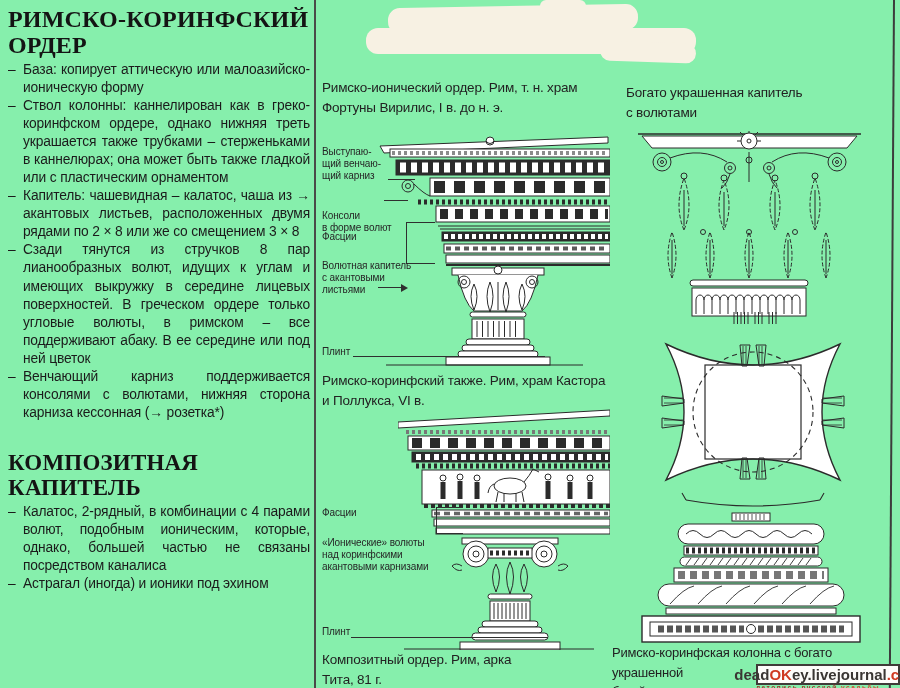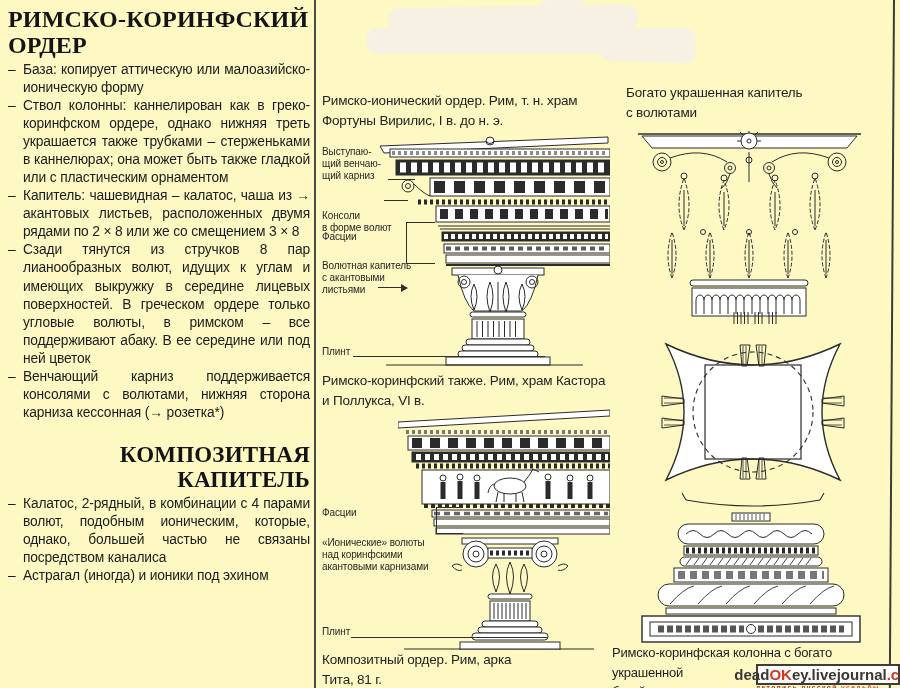--- a/index.html
+++ b/index.html
@@ -1,29 +1,29 @@
 <!DOCTYPE html>
 <html lang="ru"><head>
 <meta charset="utf-8">
 <style>
   html,body{margin:0;padding:0;}
   #page{
     position:relative; width:900px; height:688px;
-    background:#fef9c3; overflow:hidden;
+    background:#86efac; overflow:hidden;
     font-family:"Liberation Sans", sans-serif;
     color:#1b1b1b;
   }
   
   .leftcol{position:absolute; left:8px; top:6px; width:302px;}
   .h-serif{
     font-family:"Liberation Serif", serif; font-weight:bold;
     font-size:24px; line-height:1.1; letter-spacing:.2px; margin:0;
     color:#141414;
   }
-  .h-serif.second{font-size:23px; margin-top:20px;text-align:right;}
+  .h-serif.second{font-size:23px; margin-top:28px;}
   .intro{
     margin:7px 0 0; font-size:13.8px; line-height:1.31;
     text-align:justify; letter-spacing:-0.15px;
   }
   ul.bullets{list-style:none; margin:2px 0 0; padding:0;}
   ul.bullets li{display:flex; margin:0;}
   ul.bullets .dash{flex:0 0 15px; font-size:13.8px; line-height:1.31;}
   ul.bullets .btext{
     flex:1; font-size:13.8px; line-height:1.31;
     text-align:justify; letter-spacing:-0.15px;
@@ -108,21 +108,21 @@
         <span class="dash">–</span>
         <span class="btext">Калатос, 2-рядный, в комбинации с 4 парами волют, подобным ионическим, которые, однако, большей частью не связаны посредством каналиса</span>
       </li>
       <li>
         <span class="dash">–</span>
         <span class="btext">Астрагал (иногда) и ионики под эхином</span>
       </li>
     </ul>
   </div>
 
-  <div class="caption" style="left:322px;top:91px;width:286px;">Римско-ионический ордер. Рим, т. н. храм
+  <div class="caption" style="left:322px;top:78px;width:286px;">Римско-ионический ордер. Рим, т. н. храм
 Фортуны Вирилис, I в. до н. э.</div>
 
   <svg class="figsvg" style="left:378px;top:134px;" width="232" height="232" viewBox="0 0 232 232">
     <g stroke="#2b2b2b" fill="none" stroke-width="1">
       <polygon points="2,12 230,3 230,9 6,19" fill="#fff"></polygon>
       <circle cx="112" cy="7" r="4" fill="#fff"></circle>
         <path d="M108,7 q4,5 8,0"></path>
       <rect x="12" y="15" width="220" height="8" fill="#fff"></rect>
       <line x1="14" y1="19" x2="230" y2="19" stroke="#8b8b8b" stroke-width="4" stroke-dasharray="3 3"></line>
       <rect x="18" y="26" width="214" height="15" fill="#2b2b2b"></rect>

